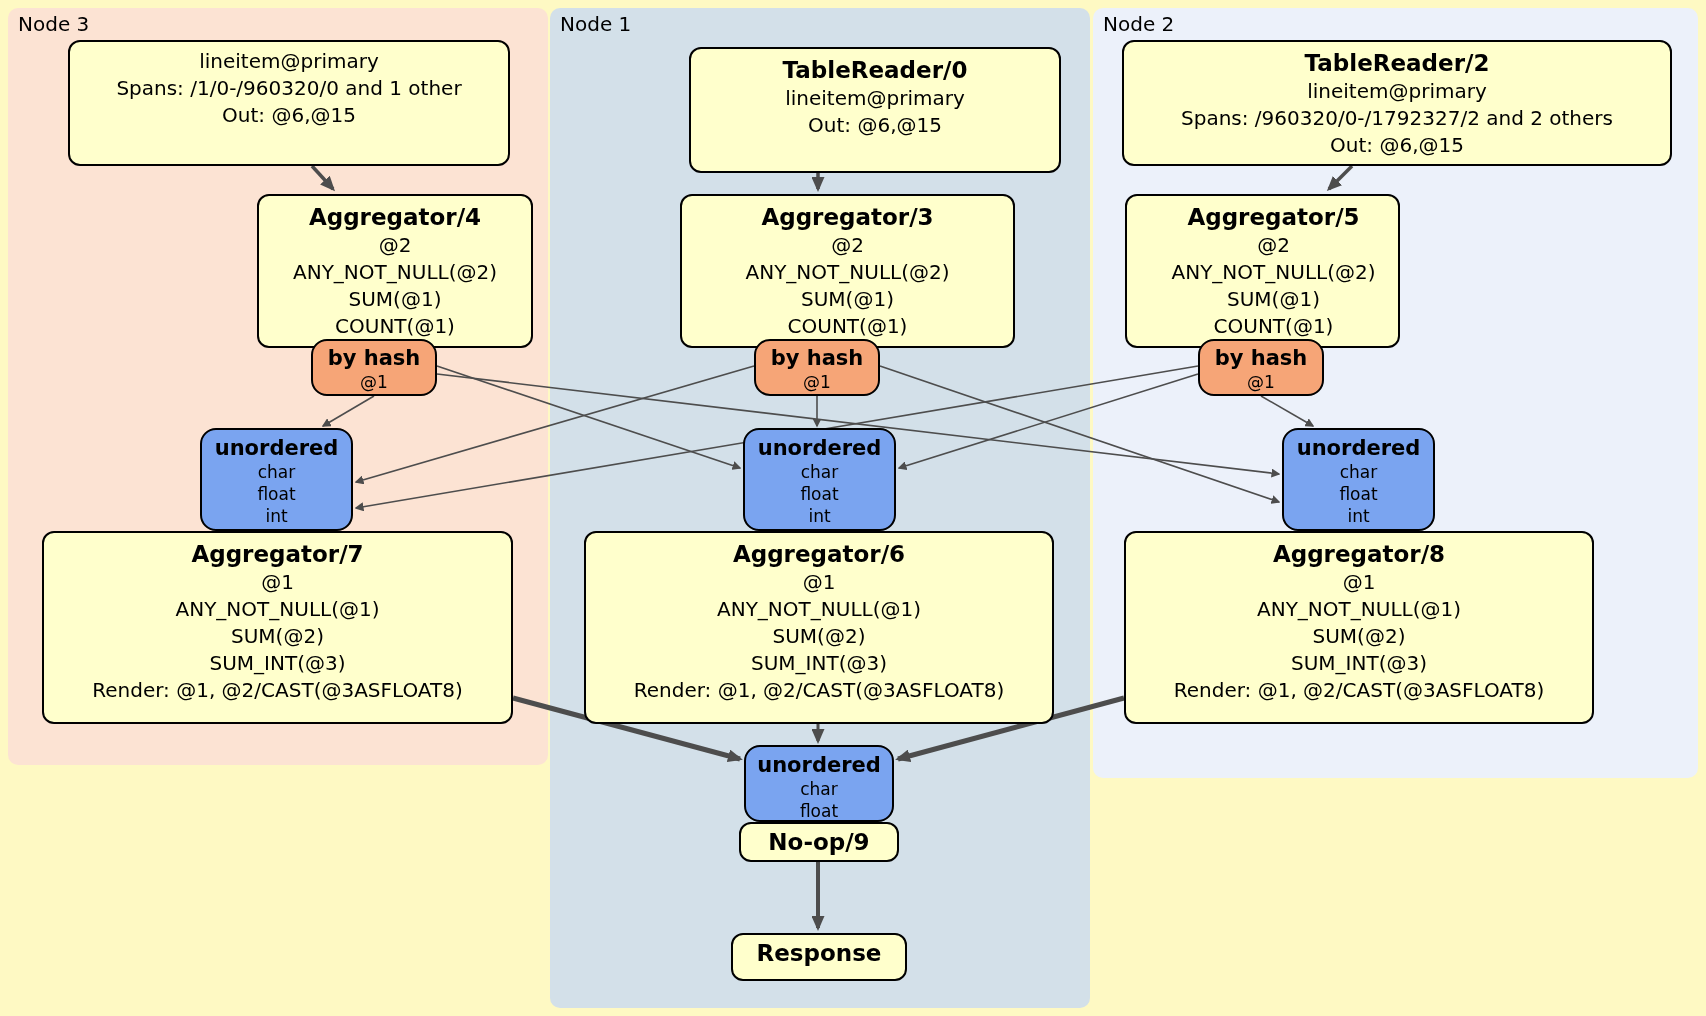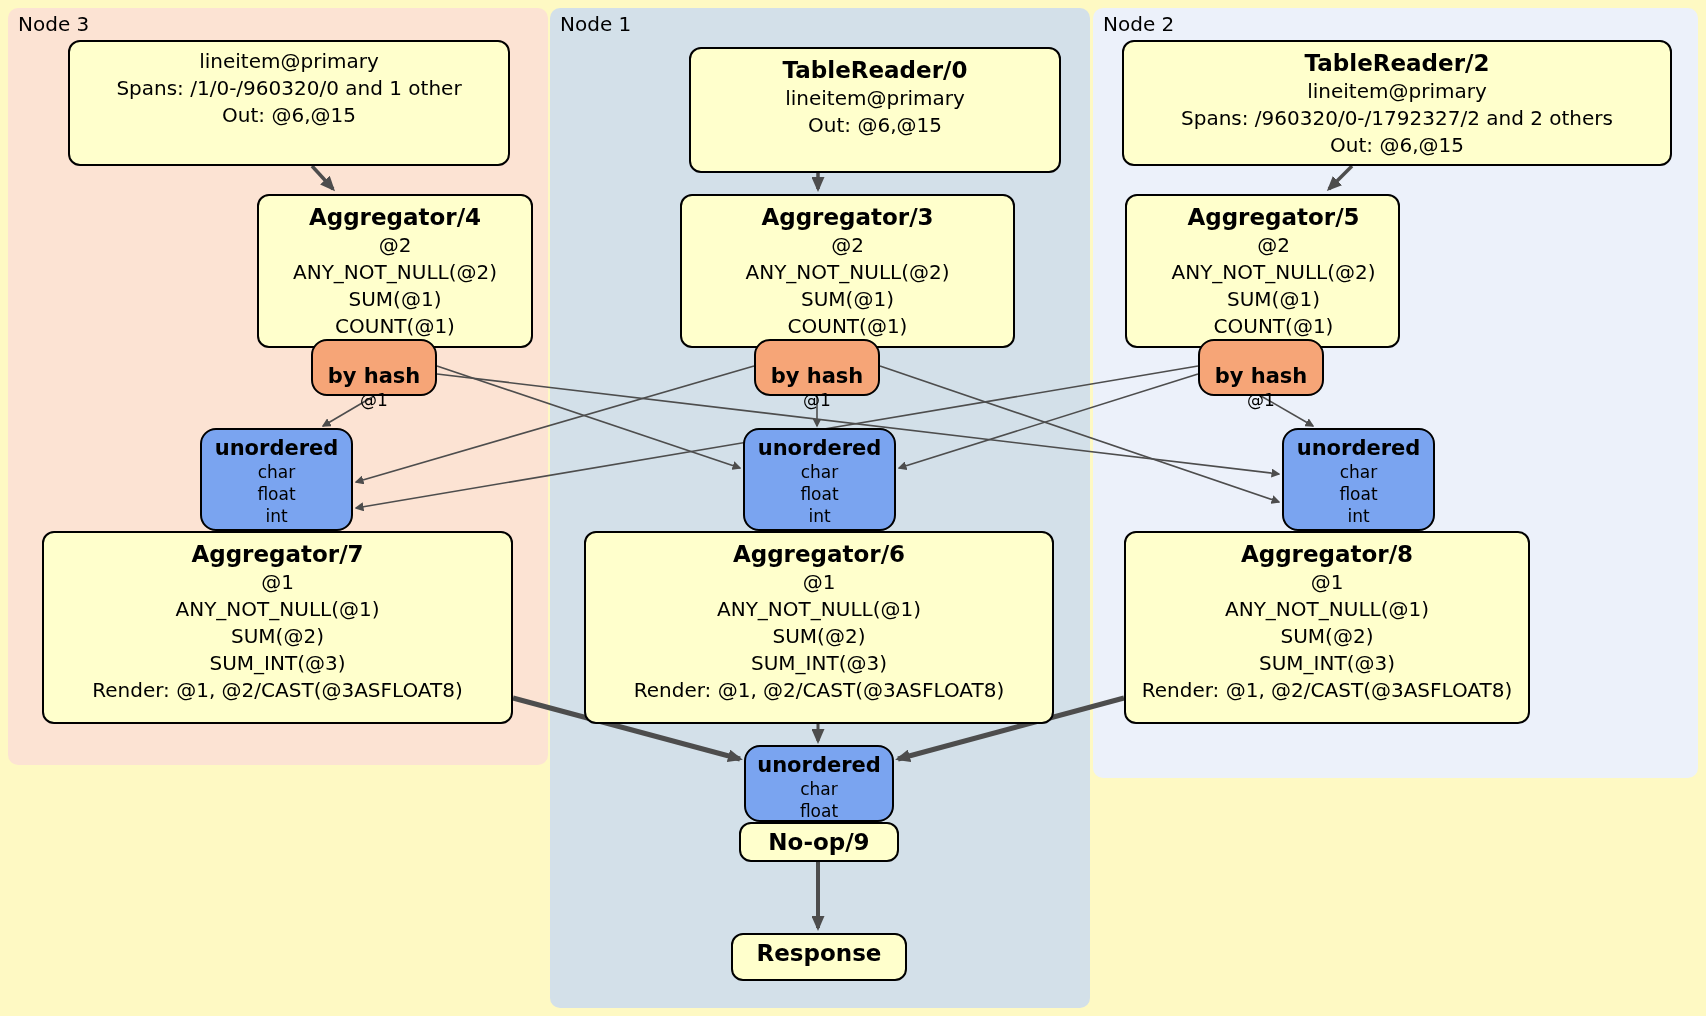--- a/index.html
+++ b/index.html
@@ -20,21 +20,21 @@
   #edges{position:absolute;left:0;top:0;width:1706px;height:1016px;z-index:1;}
   .panel{z-index:0;}
   .pbox{position:absolute;z-index:2;box-sizing:border-box;text-align:center;}
 
   .yellow{
     background:var(--process_box);border:2px solid var(--box_border);
     border-radius:12px;padding-top:6px;
   }
   .router{
     background:var(--router_box);border:2px solid var(--box_border);
-    border-radius:16px;padding-top:22px;z-index:3;
+    border-radius:16px;padding-top:4px;z-index:3;
   }
   .sync{
     background:var(--sync_box);border:2px solid var(--box_border);
     border-radius:16px;padding-top:5px;z-index:3;
   }
   .btitle{font-size:23px;font-weight:bold;line-height:30px;white-space:nowrap;}
   .bline{font-size:20px;line-height:27px;white-space:nowrap;}
   .rtitle{font-size:21px;font-weight:bold;line-height:26px;white-space:nowrap;}
   .rsub,.stype{font-size:17px;line-height:22px;white-space:nowrap;}
 
@@ -50,21 +50,21 @@
   #router3{left:311px;top:339px;width:126px;height:57px;}
   #router1{left:754px;top:339px;width:126px;height:57px;}
   #router2{left:1198px;top:339px;width:126px;height:57px;}
   
   #sync3{left:200px;top:428px;width:153px;height:103px;}
   #sync1{left:743px;top:428px;width:153px;height:103px;}
   #sync2{left:1282px;top:428px;width:153px;height:103px;}
   
   #agg7{left:42px;top:531px;width:471px;height:193px;}
   #agg6{left:584px;top:531px;width:470px;height:193px;}
-  #agg8{left:1124px;top:531px;width:406px;height:193px;}
+  #agg8{left:1124px;top:531px;width:470px;height:193px;}
   
   #final-sync{left:744px;top:745px;width:150px;height:77px;}
   #noop{left:739px;top:822px;width:160px;height:40px;padding-top:3px;}
   #response{left:731px;top:933px;width:176px;height:48px;padding-top:3px;}
 </style>
 </head>
 <body>
 
 <div id="stage">
 

